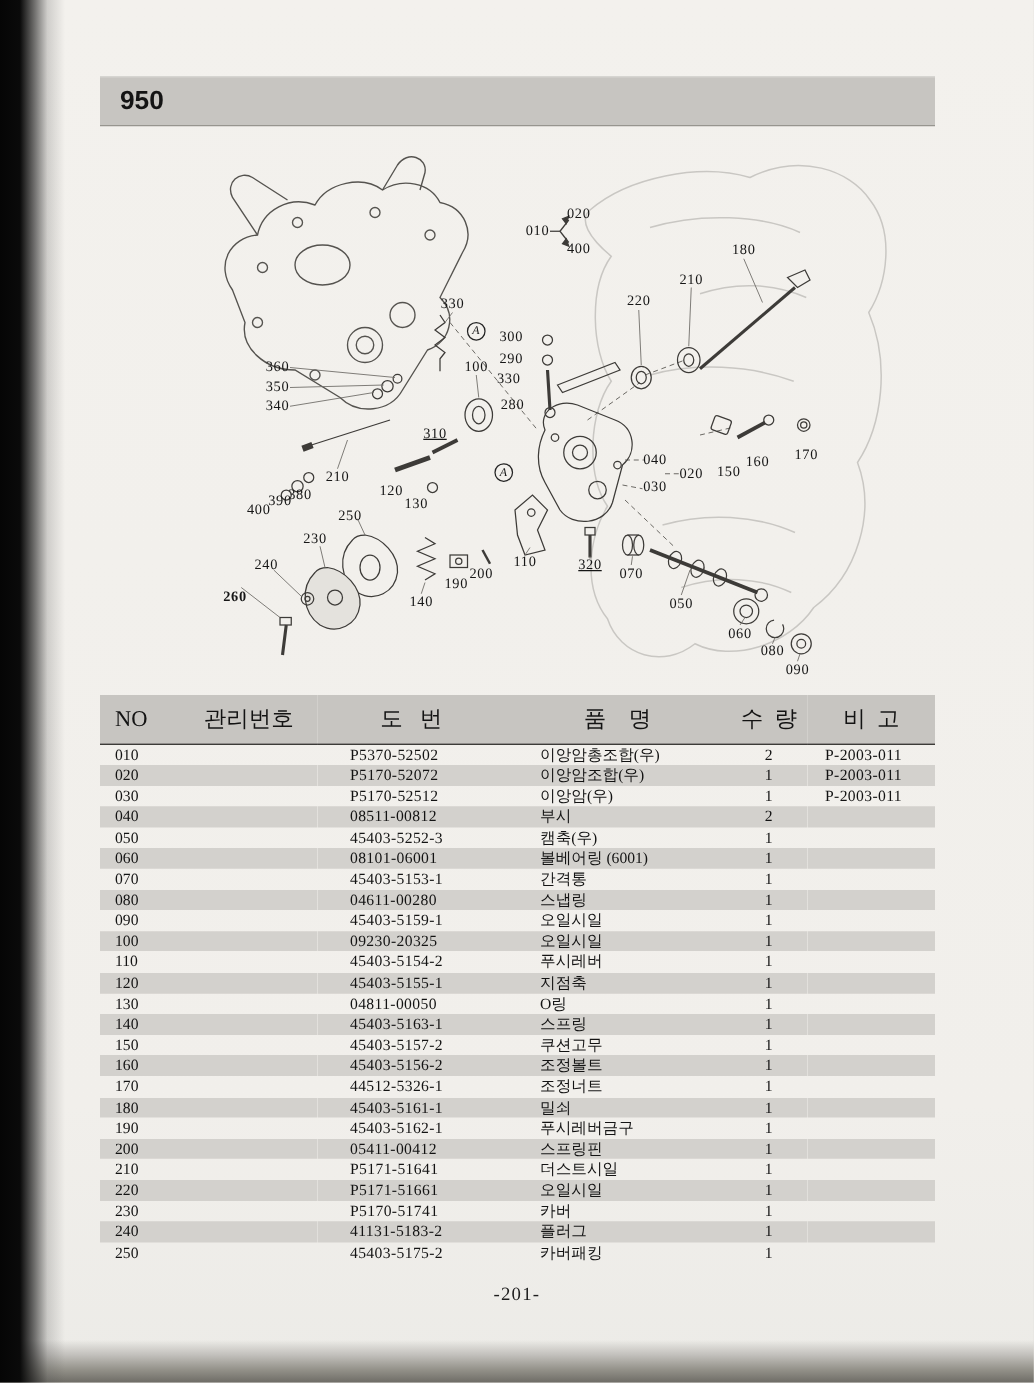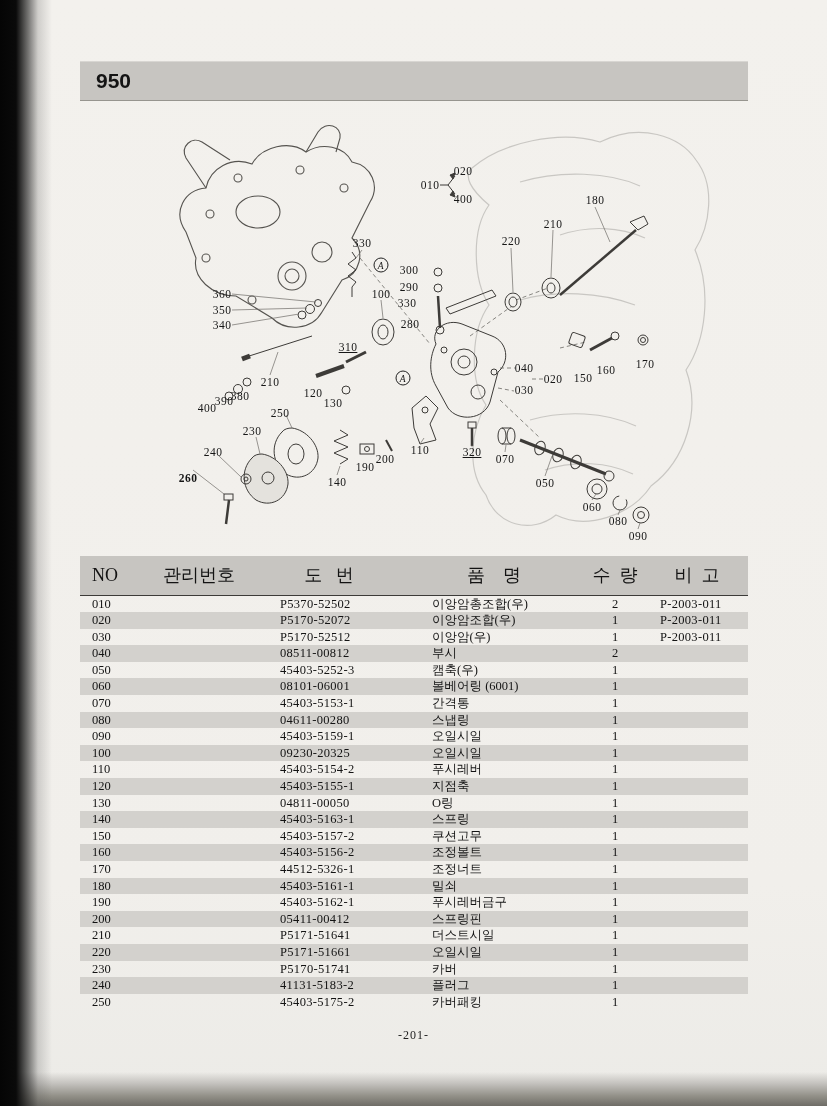--- a/index.html
+++ b/index.html
@@ -64,21 +64,21 @@
   .parts-table th.col-no { text-align:left; padding-left:12px; }
   .parts-table td { height:16.6px; line-height:16.6px; white-space:nowrap; overflow:hidden; }
   .parts-table tr.shaded td { background:#d3d1cd; }
   .td-no   { padding-left:12px; }
   .td-dwg  { padding-left:26px; letter-spacing:.3px; }
   .td-name { padding-left:28px; }
   .td-qty  { text-align:center; }
   .td-note { padding-left:14px; letter-spacing:.3px; }
   .page-number {
     position:absolute; left:0; width:827px; top:1028px;
-    text-align:center; font-size:12px; letter-spacing:1px; color:#1d1d1d; z-index:3;
+    text-align:center; font-size:15px; letter-spacing:1px; color:#1d1d1d; z-index:3;
   }
 </style>
 </head>
 <body>
 
 <div class="page">
 
   <div class="title-bar">
     <span class="title-no">950</span>
   </div>

